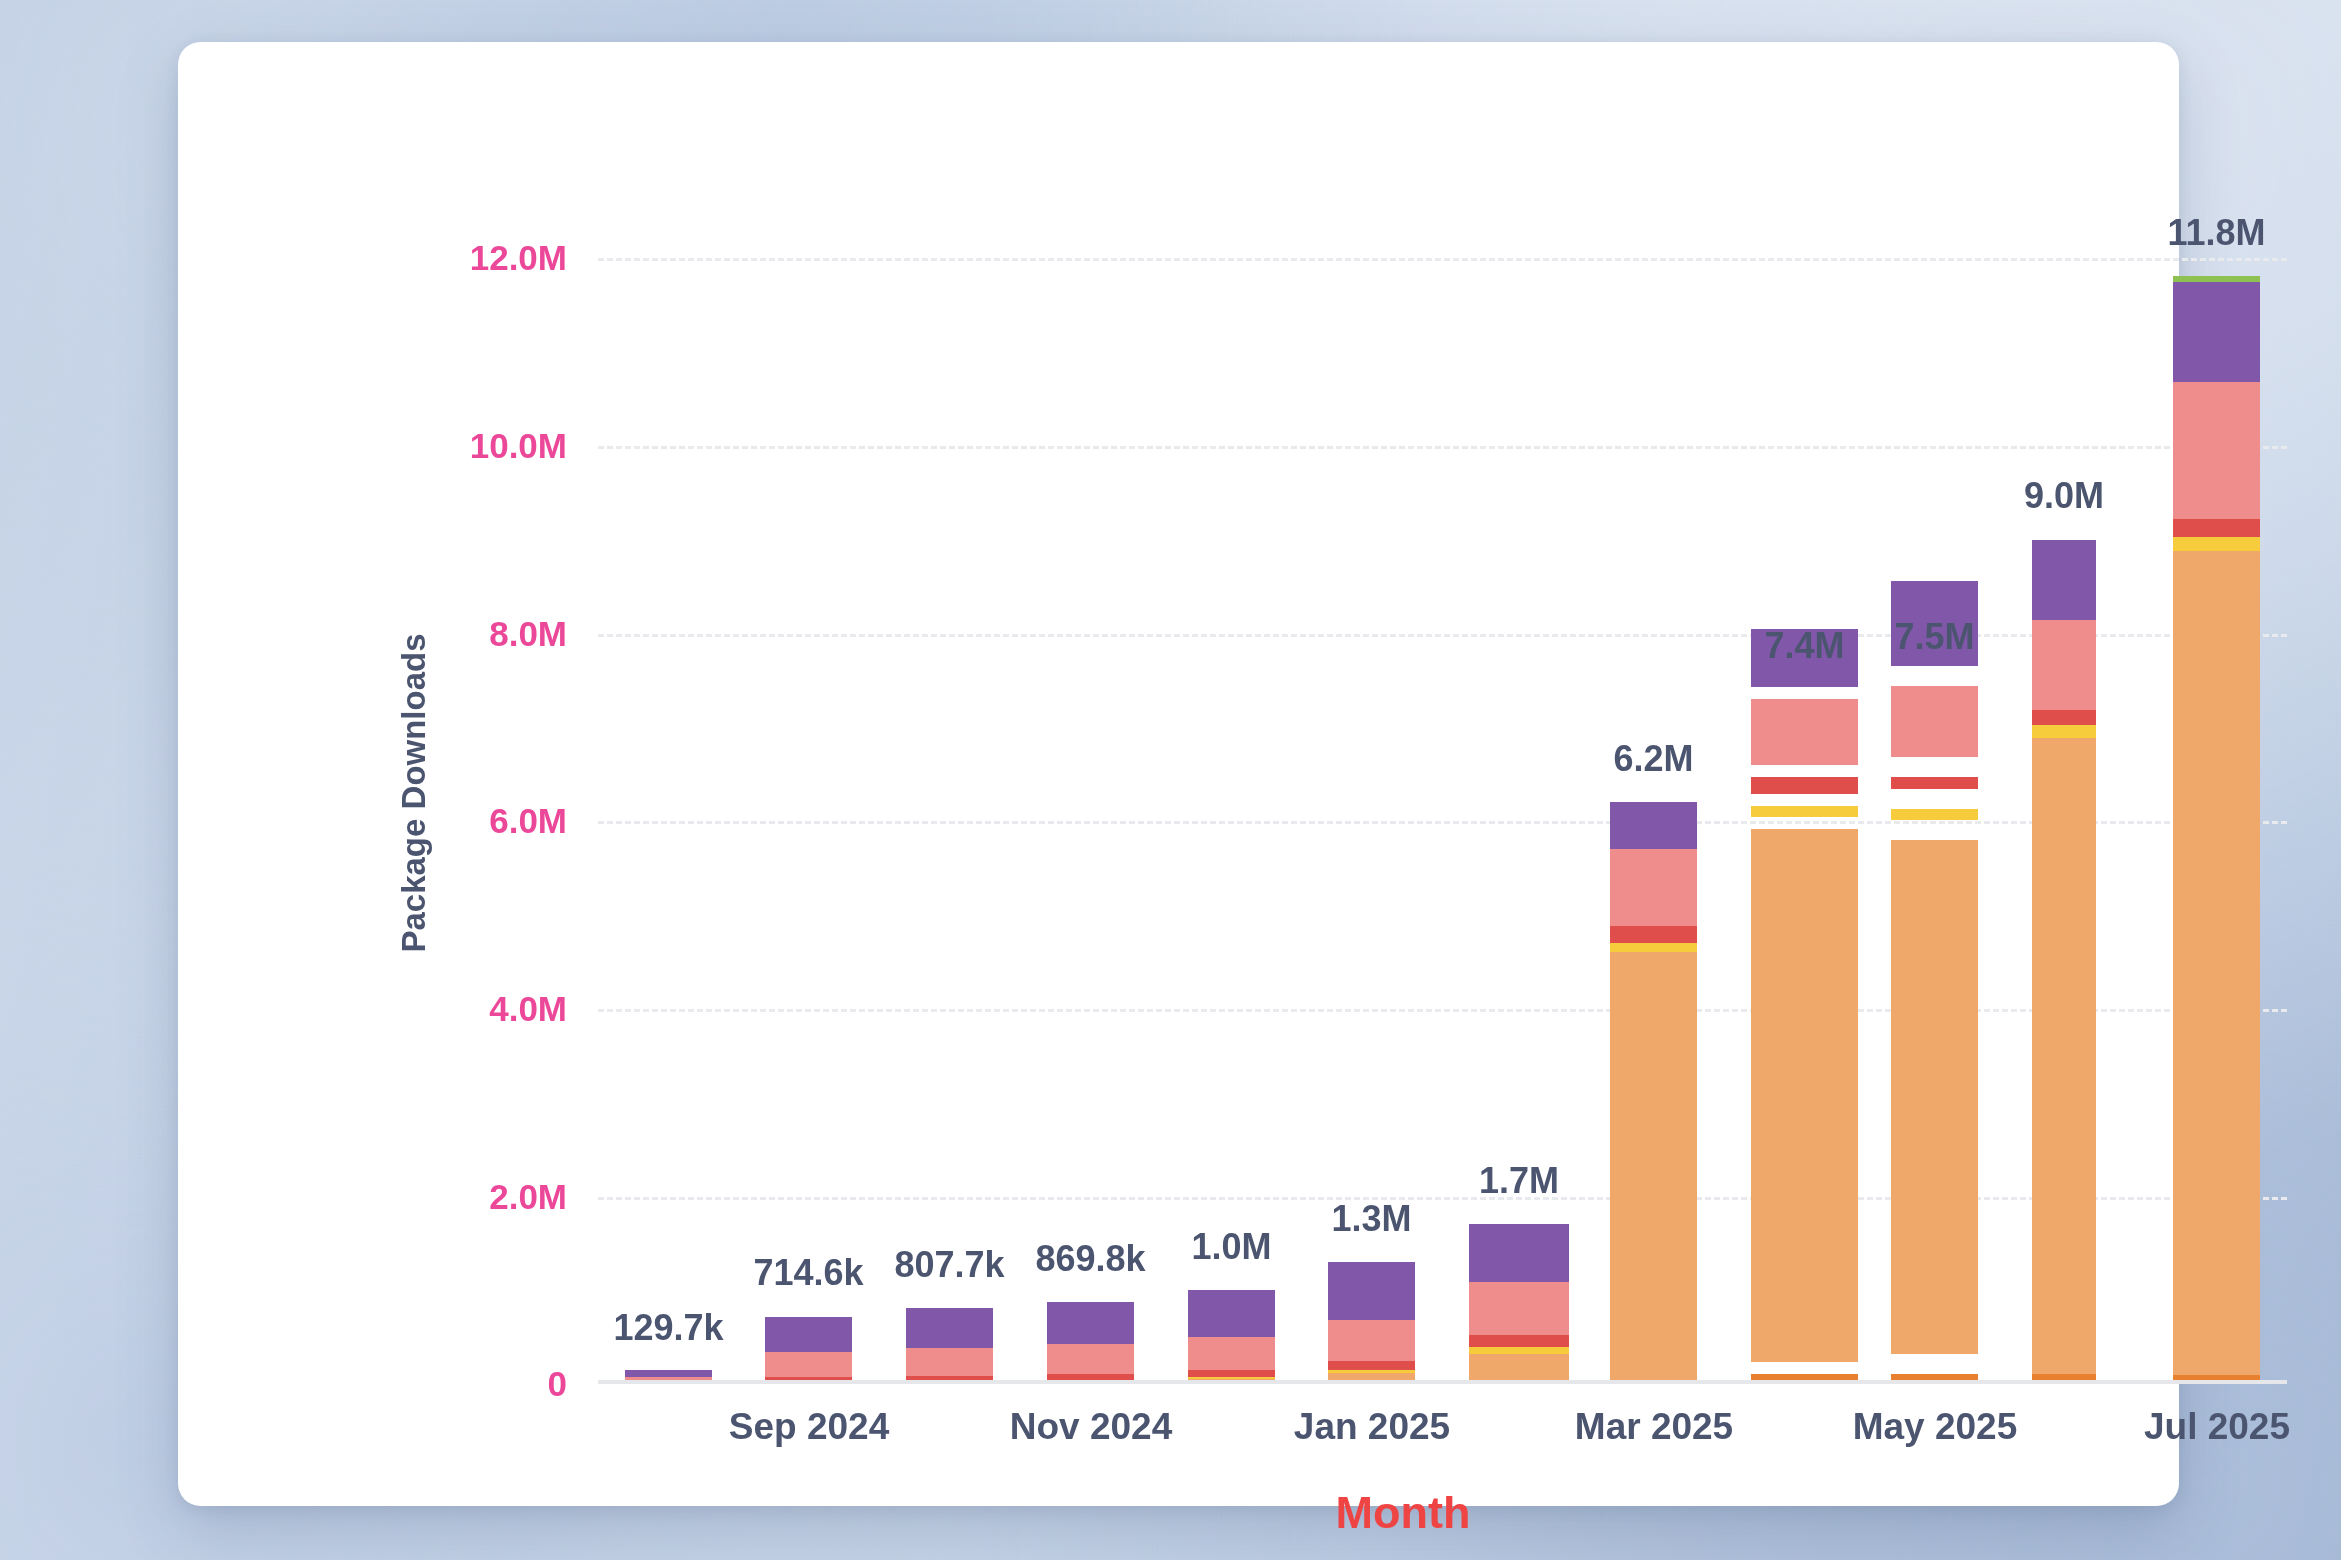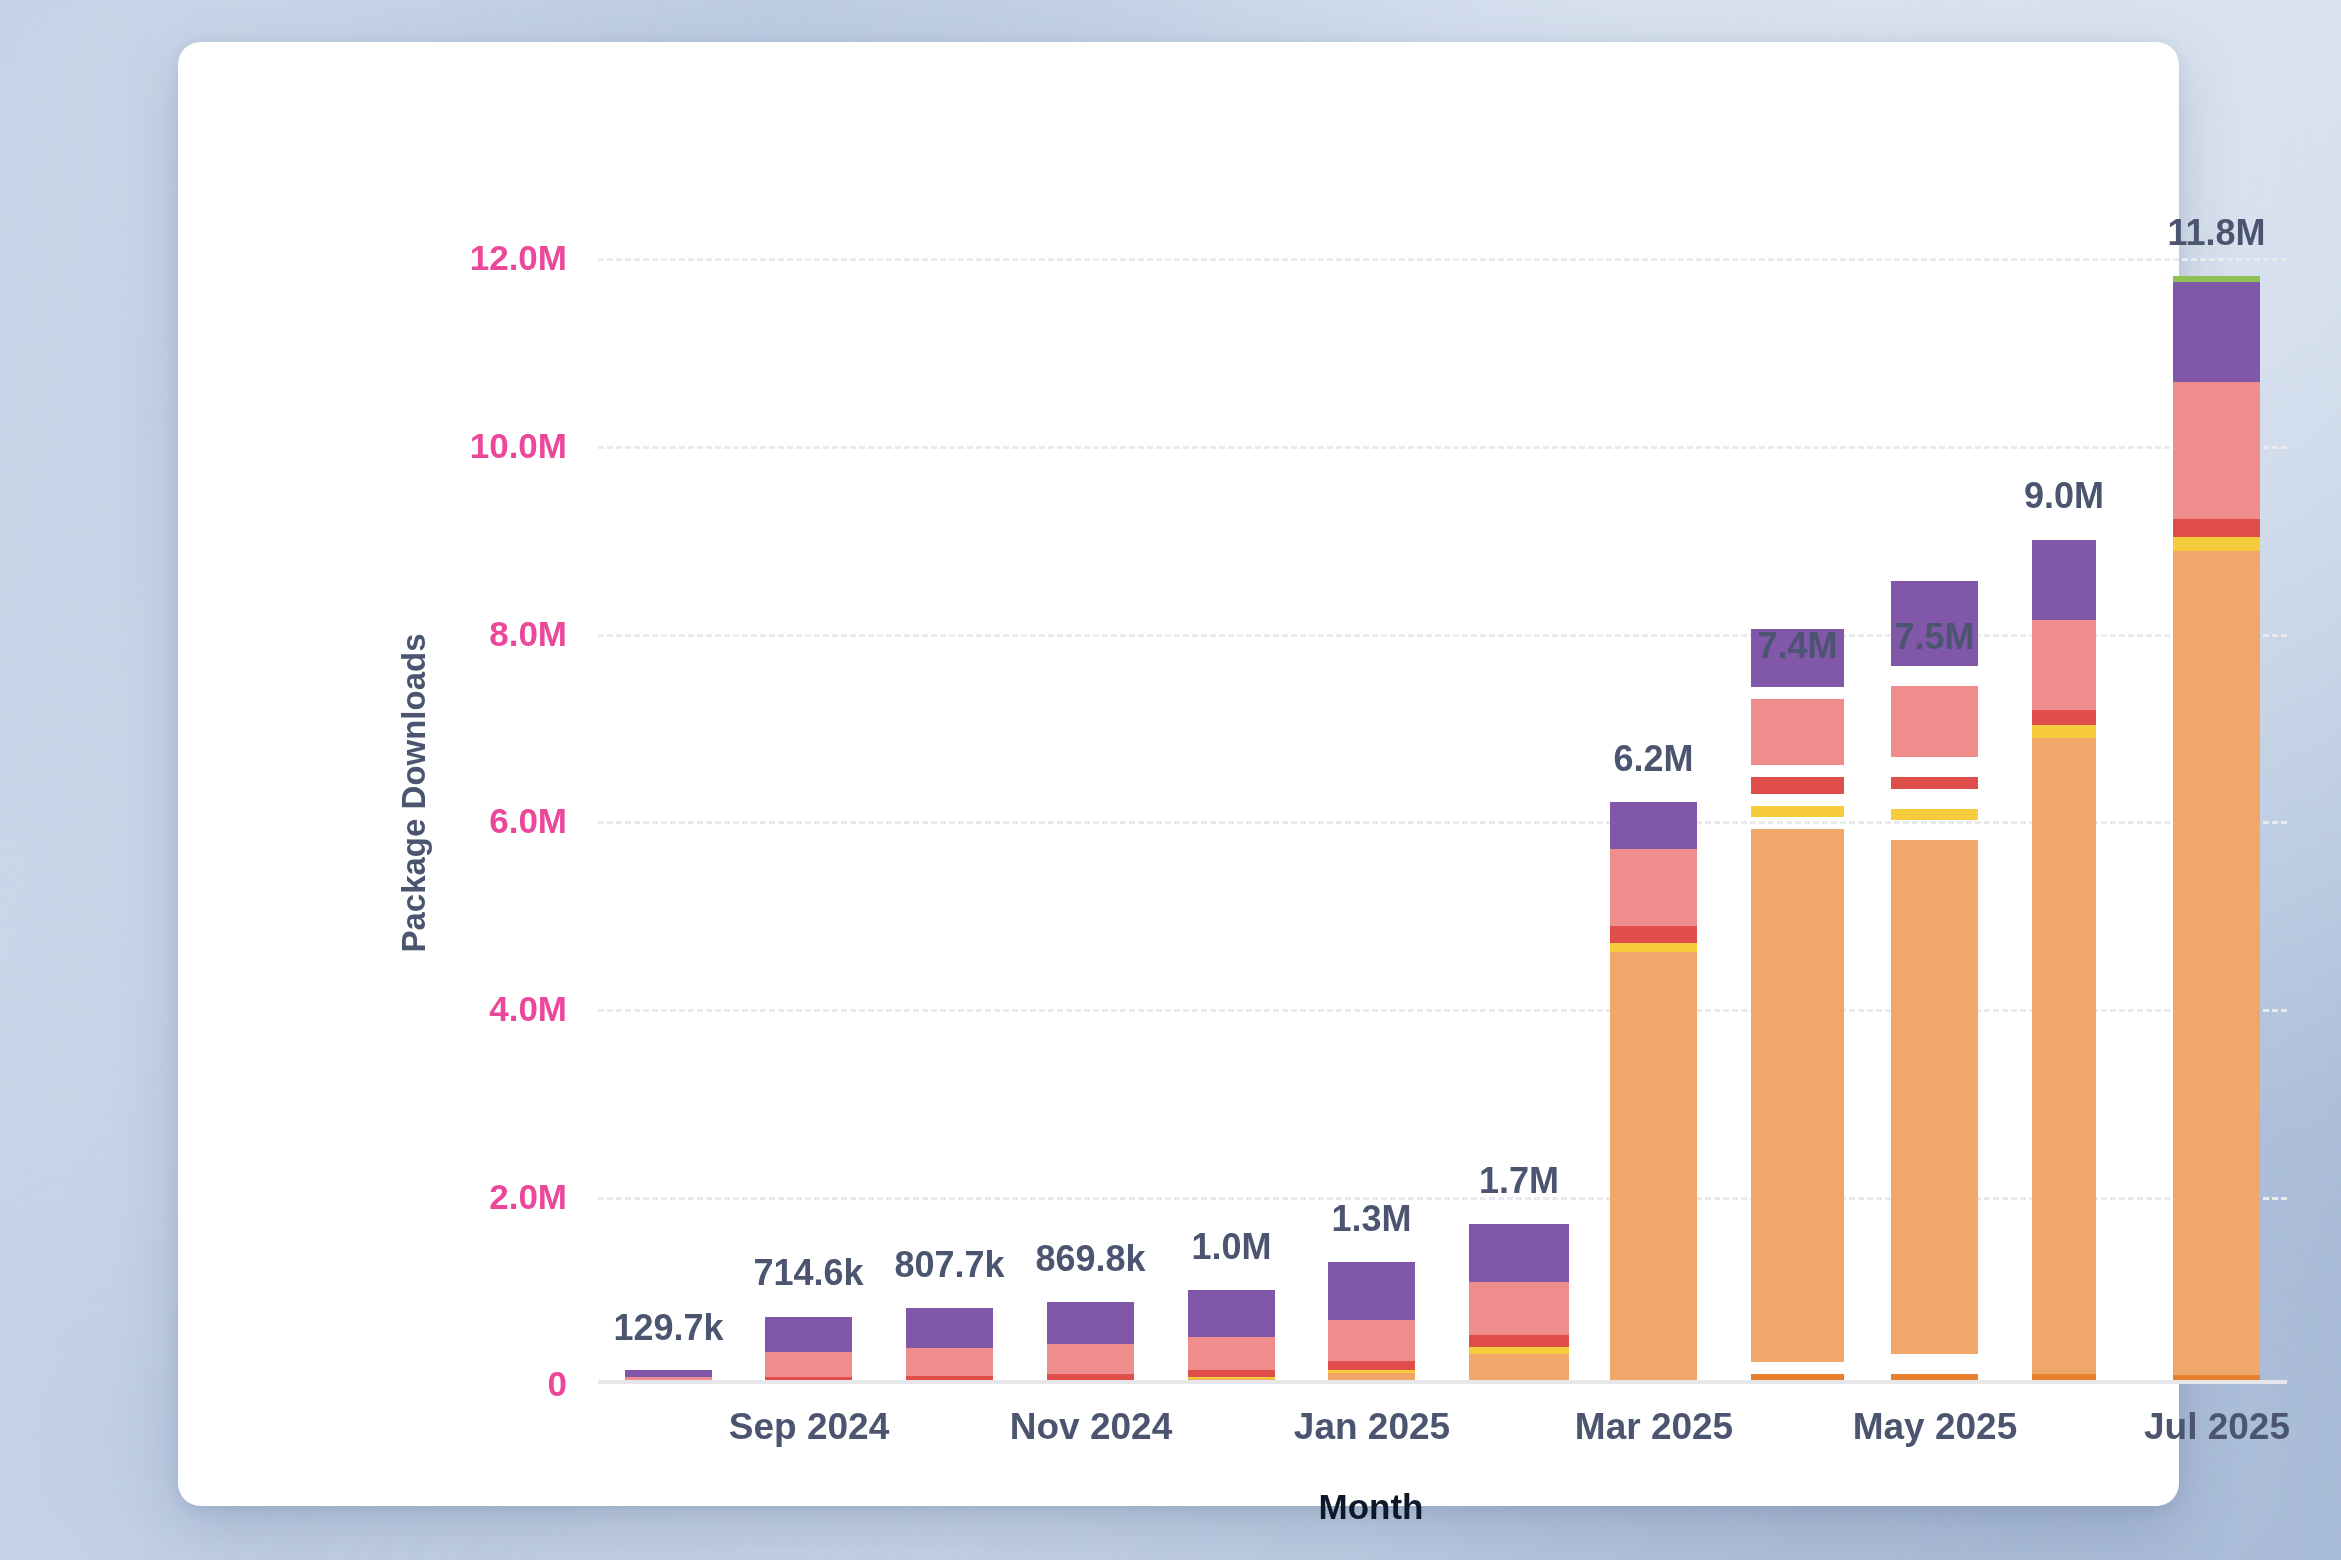--- a/index.html
+++ b/index.html
@@ -23,22 +23,22 @@
   
   #plot{position:absolute;left:420px;top:160px;width:1689px;height:1182px;}
   .gridline{position:absolute;left:0;width:100%;height:0;
     border-top:3.5px dashed #e9eaee;}
   .ylabel-txt{position:absolute;transform:translateY(-50%);
     color:#ec4899;font-size:35px;font-weight:700;white-space:nowrap;text-align:right;}
   #axis-line{position:absolute;left:0;bottom:0;width:100%;height:4.3px;background:#e6e7eb;}
   #ytitle{position:absolute;left:236px;top:calc(160px + 591px);
     transform:translate(-50%,-50%) rotate(-90deg);transform-origin:center center;
     color:#4c5570;font-size:33px;font-weight:700;white-space:nowrap;}
-  #xtitle{position:absolute;left:1193px;top:1445px;transform:translate(-50%,0);
-    color:#0f172a;font-size:35px;font-weight:700;}
+  #xtitle{position:absolute;left:1225px;top:1445px;transform:translate(-50%,0);
+    color:#ef4444;font-size:45px;font-weight:700;}
   .bar-group{position:absolute;bottom:0;display:flex;flex-direction:column-reverse;}
   .seg{width:100%;}
   .bar-label{position:absolute;left:50%;transform:translateX(-50%);
     color:#4c5570;font-size:36px;font-weight:700;white-space:nowrap;}
   .xcat{position:absolute;top:1364px;transform:translateX(-50%);
     color:#4c5570;font-size:37px;font-weight:700;white-space:nowrap;}
 </style>
 </head>
 <body>
 
@@ -133,21 +133,21 @@
         </div>
         <div class="bar-group" title="Mar 2025: 6.2M" style="left: 1012px; width: 87px;">
           <div class="seg" style="height: 3.8px; background: rgb(232, 128, 47);"></div>
           <div class="seg" style="height: 428px; background: rgb(240, 168, 106);"></div>
           <div class="seg" style="height: 9.4px; background: rgb(246, 203, 60);"></div>
           <div class="seg" style="height: 17px; background: rgb(224, 78, 75);"></div>
           <div class="seg" style="height: 77px; background: rgb(239, 141, 141);"></div>
           <div class="seg" style="height: 47px; background: rgb(129, 87, 169);"></div>
           <div class="bar-label" style="bottom: 604px;">6.2M</div>
         </div>
-        <div class="bar-group" title="Apr 2025: 7.4M" style="left: 1153px; width: 93px; gap: 12px;">
+        <div class="bar-group" title="Apr 2025: 7.4M" style="left: 1153px; width: 107px; gap: 12px;">
           <div class="seg" style="height: 10.3px; background: rgb(232, 128, 47);"></div>
           <div class="seg" style="height: 533px; background: rgb(240, 168, 106);"></div>
           <div class="seg" style="height: 10.8px; background: rgb(246, 203, 60);"></div>
           <div class="seg" style="height: 17px; background: rgb(224, 78, 75);"></div>
           <div class="seg" style="height: 66px; background: rgb(239, 141, 141);"></div>
           <div class="seg" style="height: 58px; background: rgb(129, 87, 169);"></div>
           <div class="bar-label" style="bottom: 717px;">7.4M</div>
         </div>
         <div class="bar-group" title="May 2025: 7.5M" style="left: 1293px; width: 87px; gap: 20px;">
           <div class="seg" style="height: 9.9px; background: rgb(232, 128, 47);"></div>

